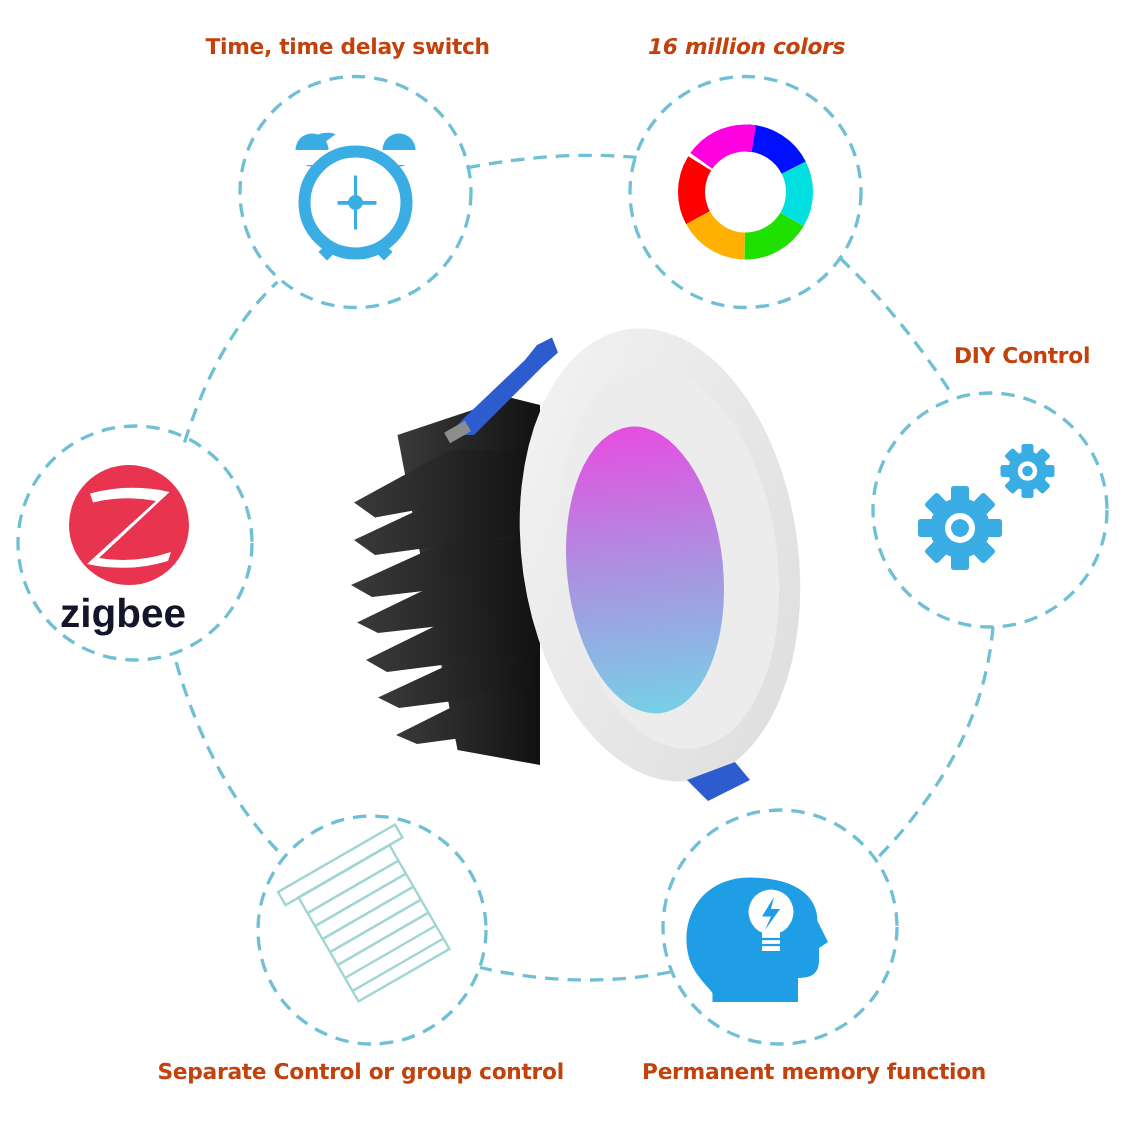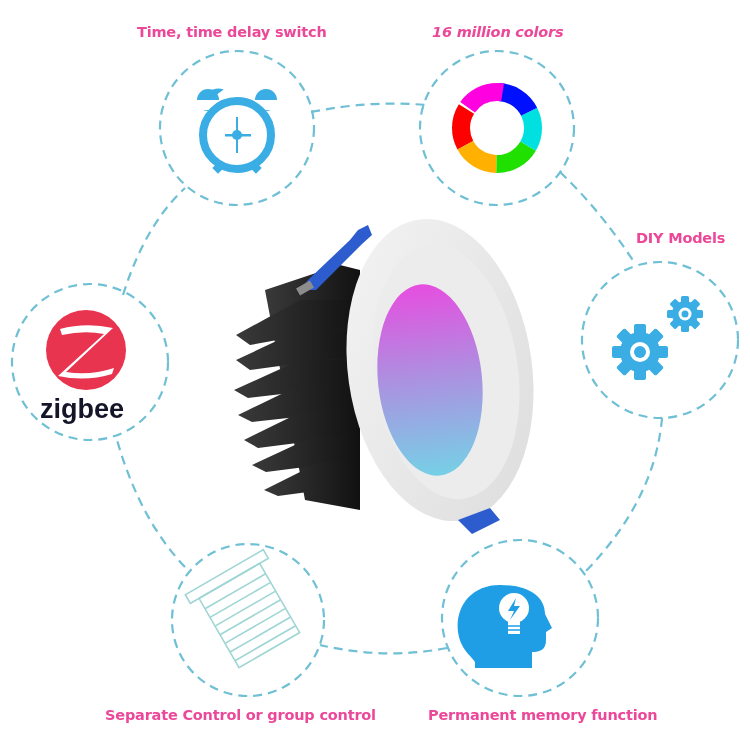--- a/index.html
+++ b/index.html
@@ -1,19 +1,19 @@
 <!DOCTYPE html>
 <html><head>
 <meta charset="utf-8">
 <style>
   html, body { margin:0; padding:0; background:#ffffff; }
   body { width:750px; height:750px; position:relative; overflow:hidden; font-family:"DejaVu Sans", sans-serif; }
   .stage { position:absolute; left:0; top:0; width:750px; height:750px; }
   .title {
-    position:absolute; font-weight:bold; font-size:14.5px; color:#ec4899;
+    position:absolute; font-weight:bold; font-size:14.5px; color:#c2410c;
     white-space:nowrap; letter-spacing:-0.2px;
   }
   svg { position:absolute; left:0; top:0; }
 </style>
 </head>
 <body>
 
 <div class="stage">
 
   <svg width="750" height="750" viewBox="0 0 750 750">
@@ -155,17 +155,17 @@
       <ellipse cx="440" cy="370" rx="92" ry="152" fill="url(#rimGrad)" transform="rotate(-8 440 370)"></ellipse>
       <ellipse cx="446" cy="372" rx="72" ry="128" fill="#ececec" transform="rotate(-8 446 372)"></ellipse>
       <ellipse cx="430" cy="380" rx="52" ry="96" fill="url(#lensGrad)" transform="rotate(-6 430 380)"></ellipse>
 
       <path d="M458 520 L 490 508 L 500 520 L 472 534 Z" fill="#2d5ccf"></path>
     </g>
   </svg>
 
   <div class="title" style="left:137px; top:24px;">Time, time delay switch</div>
   <div class="title" style="left:432px; top:24px;font-style:italic;">16 million colors</div>
-  <div class="title" style="left:636px; top:230px;">DIY Models</div>
+  <div class="title" style="left:636px; top:230px;">DIY Control</div>
   <div class="title" style="left:105px; top:707px;">Separate Control or group control</div>
   <div class="title" style="left:428px; top:707px;">Permanent memory function</div>
 
 </div>
 
 </body></html>

